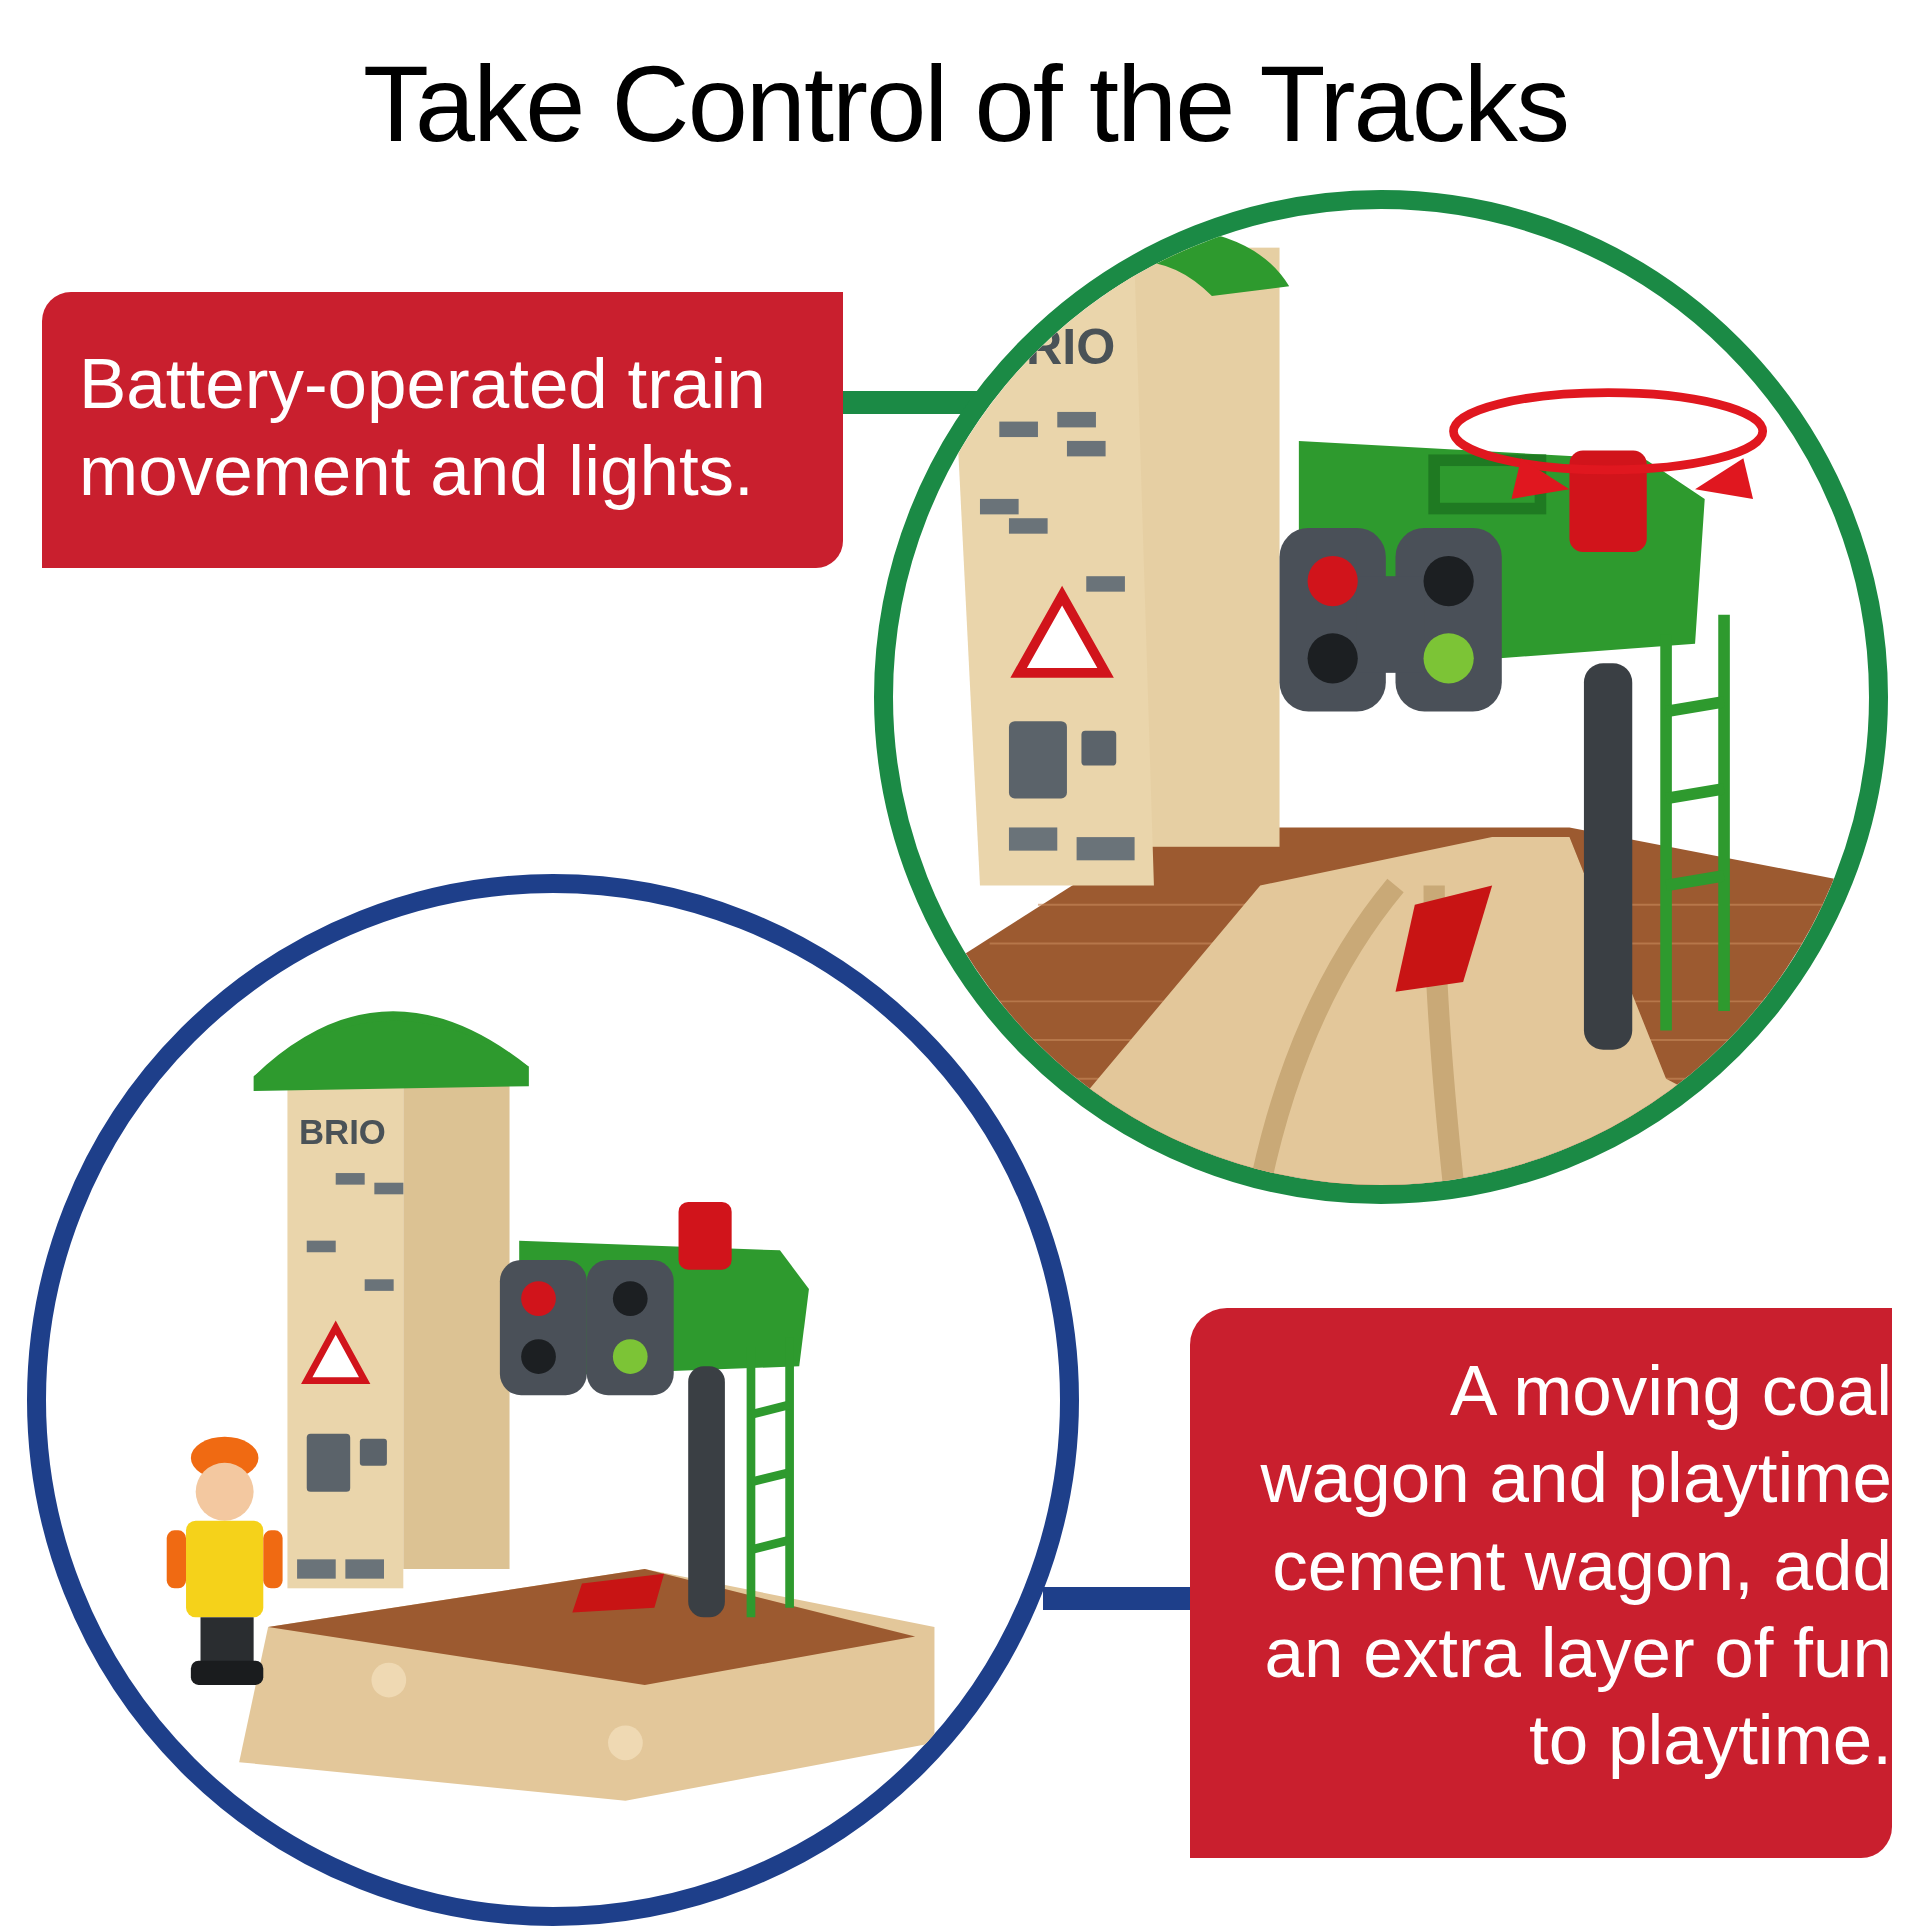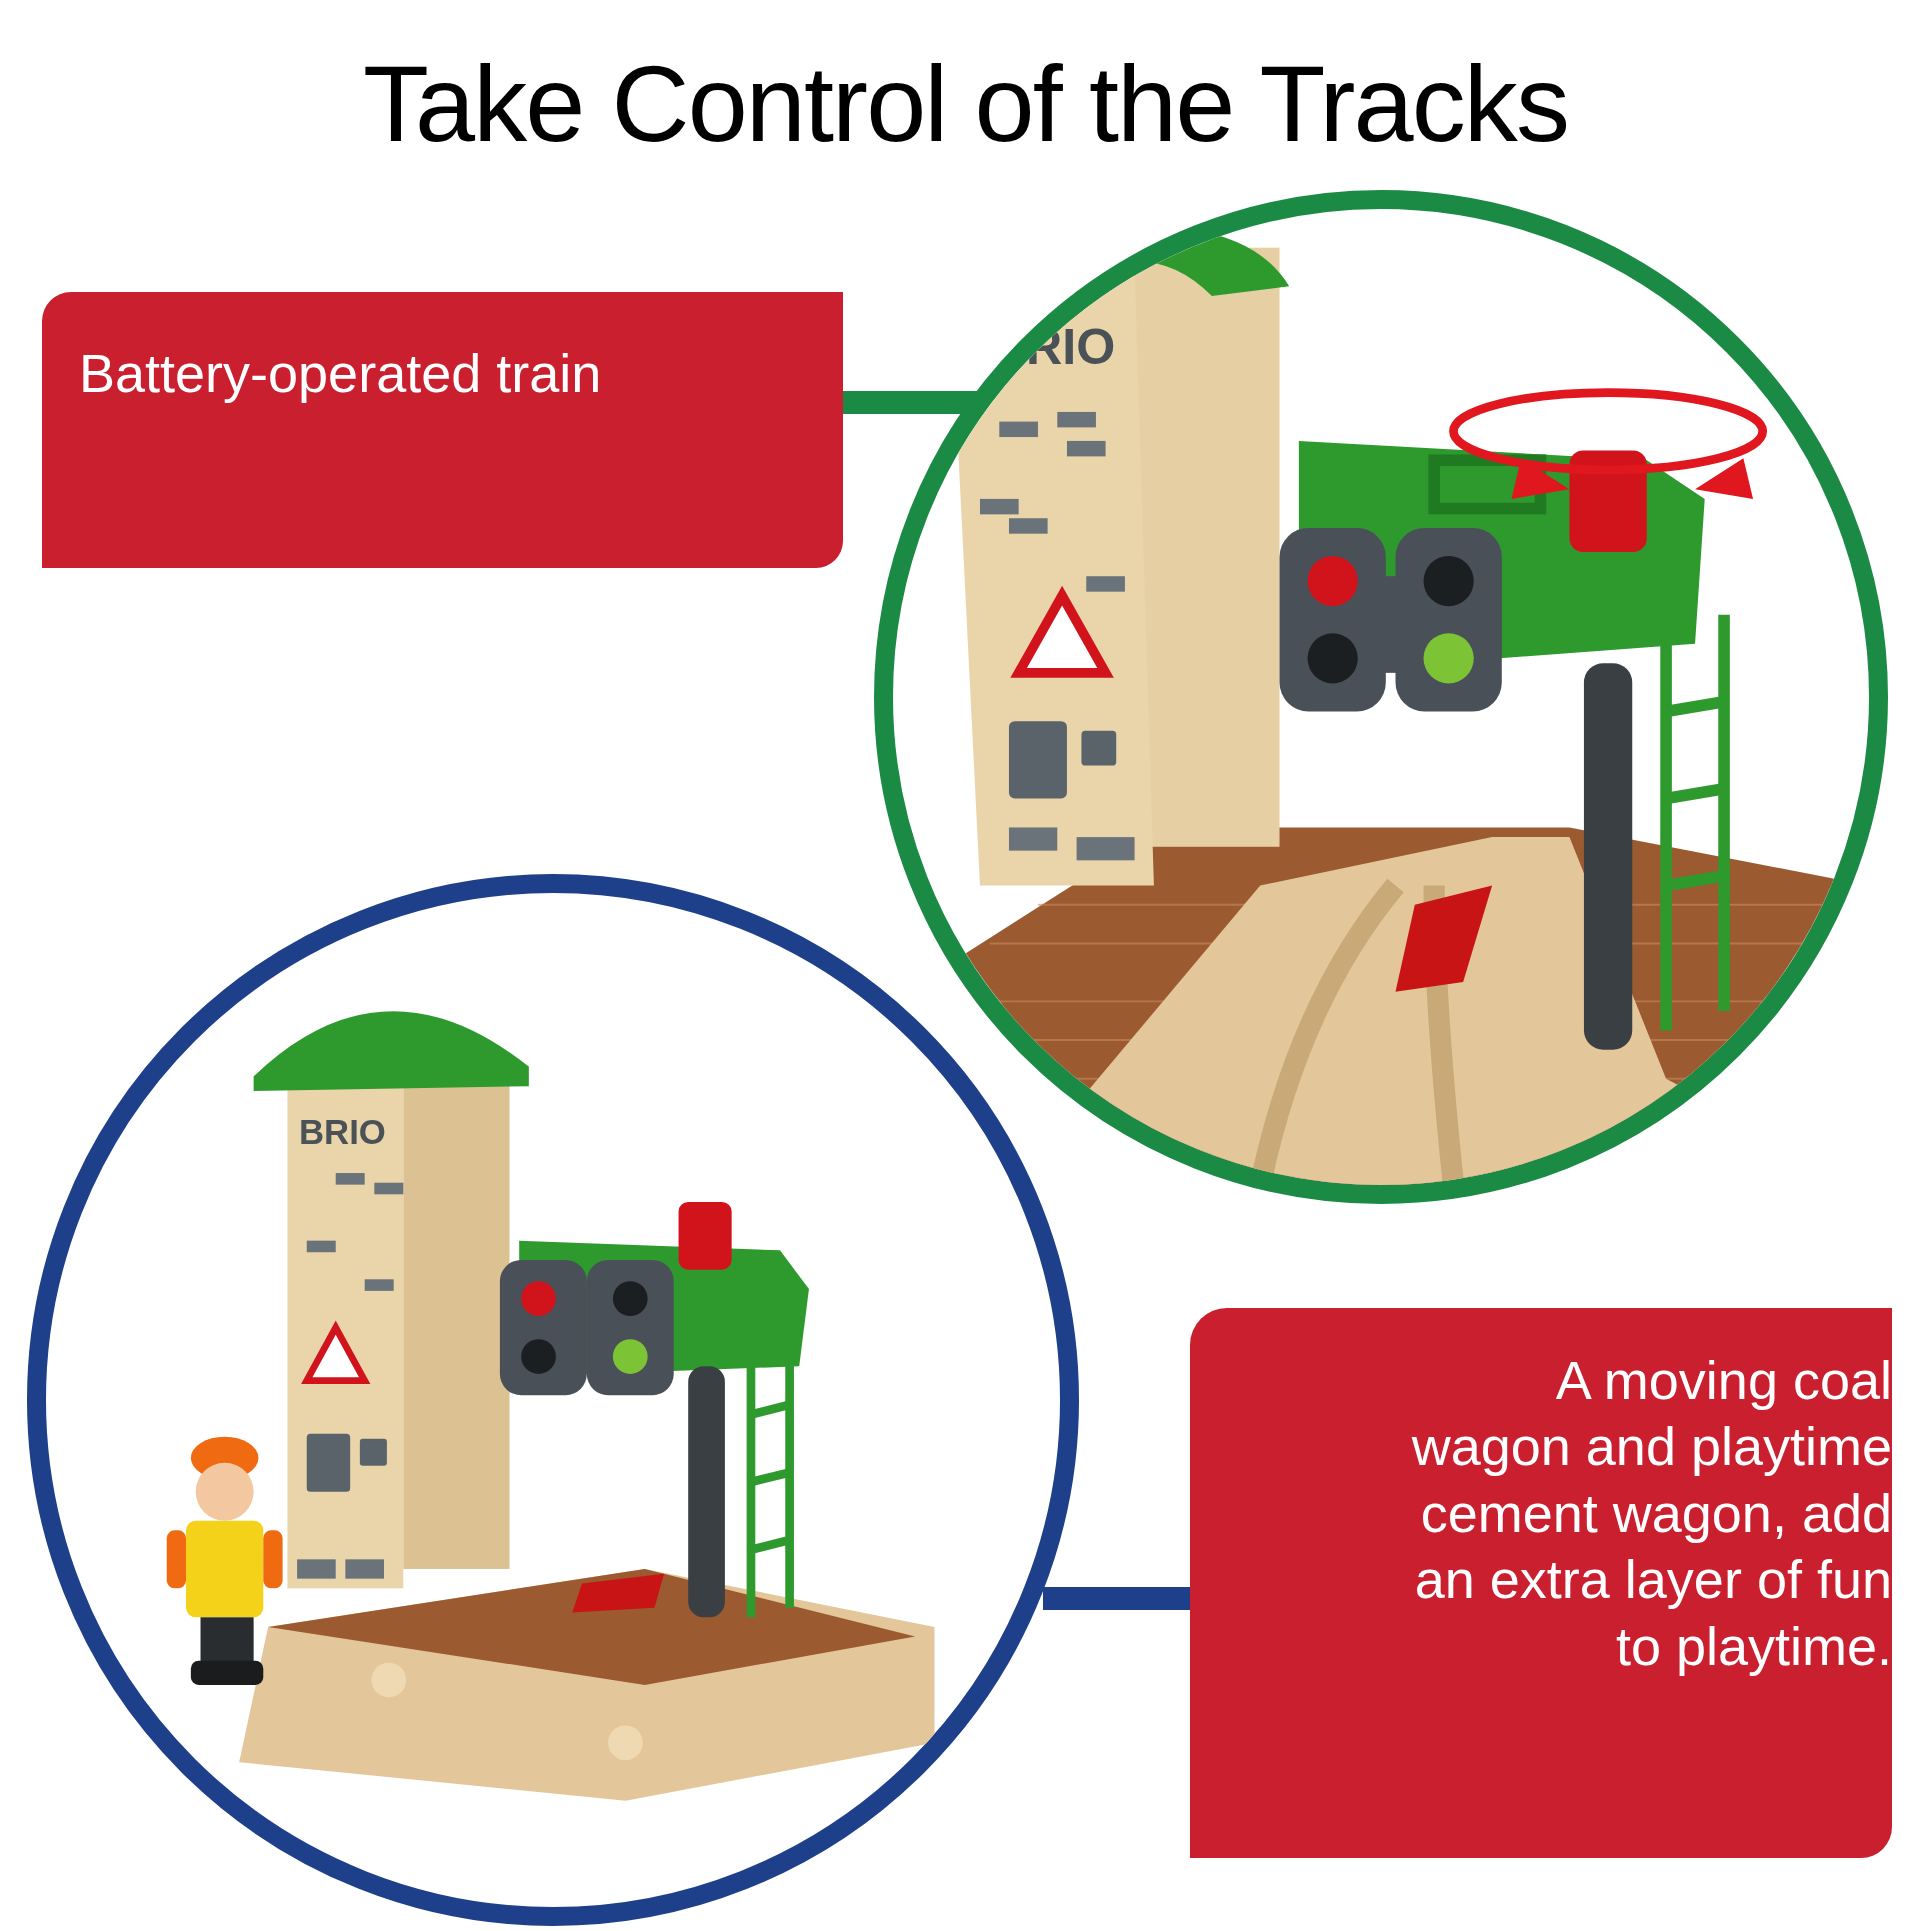--- a/index.html
+++ b/index.html
@@ -1,18 +1,18 @@
 <!DOCTYPE html>
 <html><head>
 <meta charset="utf-8">
 <style>
   html, body { margin:0; padding:0; background:#ffffff; }
   body { width:1931px; height:1931px; position:relative; overflow:hidden; font-family:"Liberation Sans","DejaVu Sans",sans-serif; }
   .title { position:absolute; left:0; top:50px; width:1931px; text-align:center; font-size:108px; font-weight:400; color:#000; letter-spacing:-1.9px; line-height:1; }
-  .callout { position:absolute; background:#c91f2e; color:#fff; font-size:54px; line-height:1.23; box-sizing:border-box; }
+  .callout { position:absolute; background:#c91f2e; color:#fff; font-size:71px; line-height:1.23; box-sizing:border-box; }
   .callout-1 { left:42px; top:292px; width:801px; height:276px; border-radius:29px 0 27px 0; padding:48px 0 0 37px; }
   .callout-2 { left:1190px; top:1308px; width:702px; height:550px; border-radius:37px 0 31px 0; padding:39px 0 0 34px; line-height:1.23;text-align:right; }
   .connector { position:absolute; height:23px; }
   .connector-green { left:843px; top:391px; width:154px; background:#1b8a45; }
   .connector-blue { left:1043px; top:1587px; width:150px; background:#1e3f8a; }
   .circle { position:absolute; border-radius:50%; box-sizing:border-box; overflow:hidden; background:#fff;text-decoration:underline; }
   .circle-green { left:874px; top:190px; width:1014px; height:1014px; border:19.3px solid #1b8a45; z-index:2; }
   .circle-blue { left:27px; top:874px; width:1052px; height:1052px; border:19.3px solid #1e3f8a; z-index:1; }
   .circle svg { position:absolute; left:0; top:0; width:100%; height:100%; }
   .brand { font-family:"Liberation Sans",sans-serif; font-weight:700; fill:#4a5257; }
@@ -20,20 +20,21 @@
 </head>
 <body>
 
 <div class="title">Take Control of the Tracks</div>
 
 <div class="connector connector-green"></div>
 <div class="connector connector-blue"></div>
 
 <div class="callout callout-1">
   <div>Battery-operated train</div>
+  <div>movement and lights.</div>
 </div>
 
 <div class="circle circle-green">
   <svg viewBox="0 0 1010 1010">
 
     <polygon points="60,780 280,640 700,640 1010,700 1010,1010 0,1010 0,900" fill="#9c5a30"></polygon>
     <g stroke="#c88a5c" stroke-width="2" opacity="0.6">
       <line x1="60" y1="820" x2="1010" y2="820"></line>
         <line x1="40" y1="860" x2="1010" y2="860"></line>
       <line x1="20" y1="900" x2="1010" y2="900"></line>

